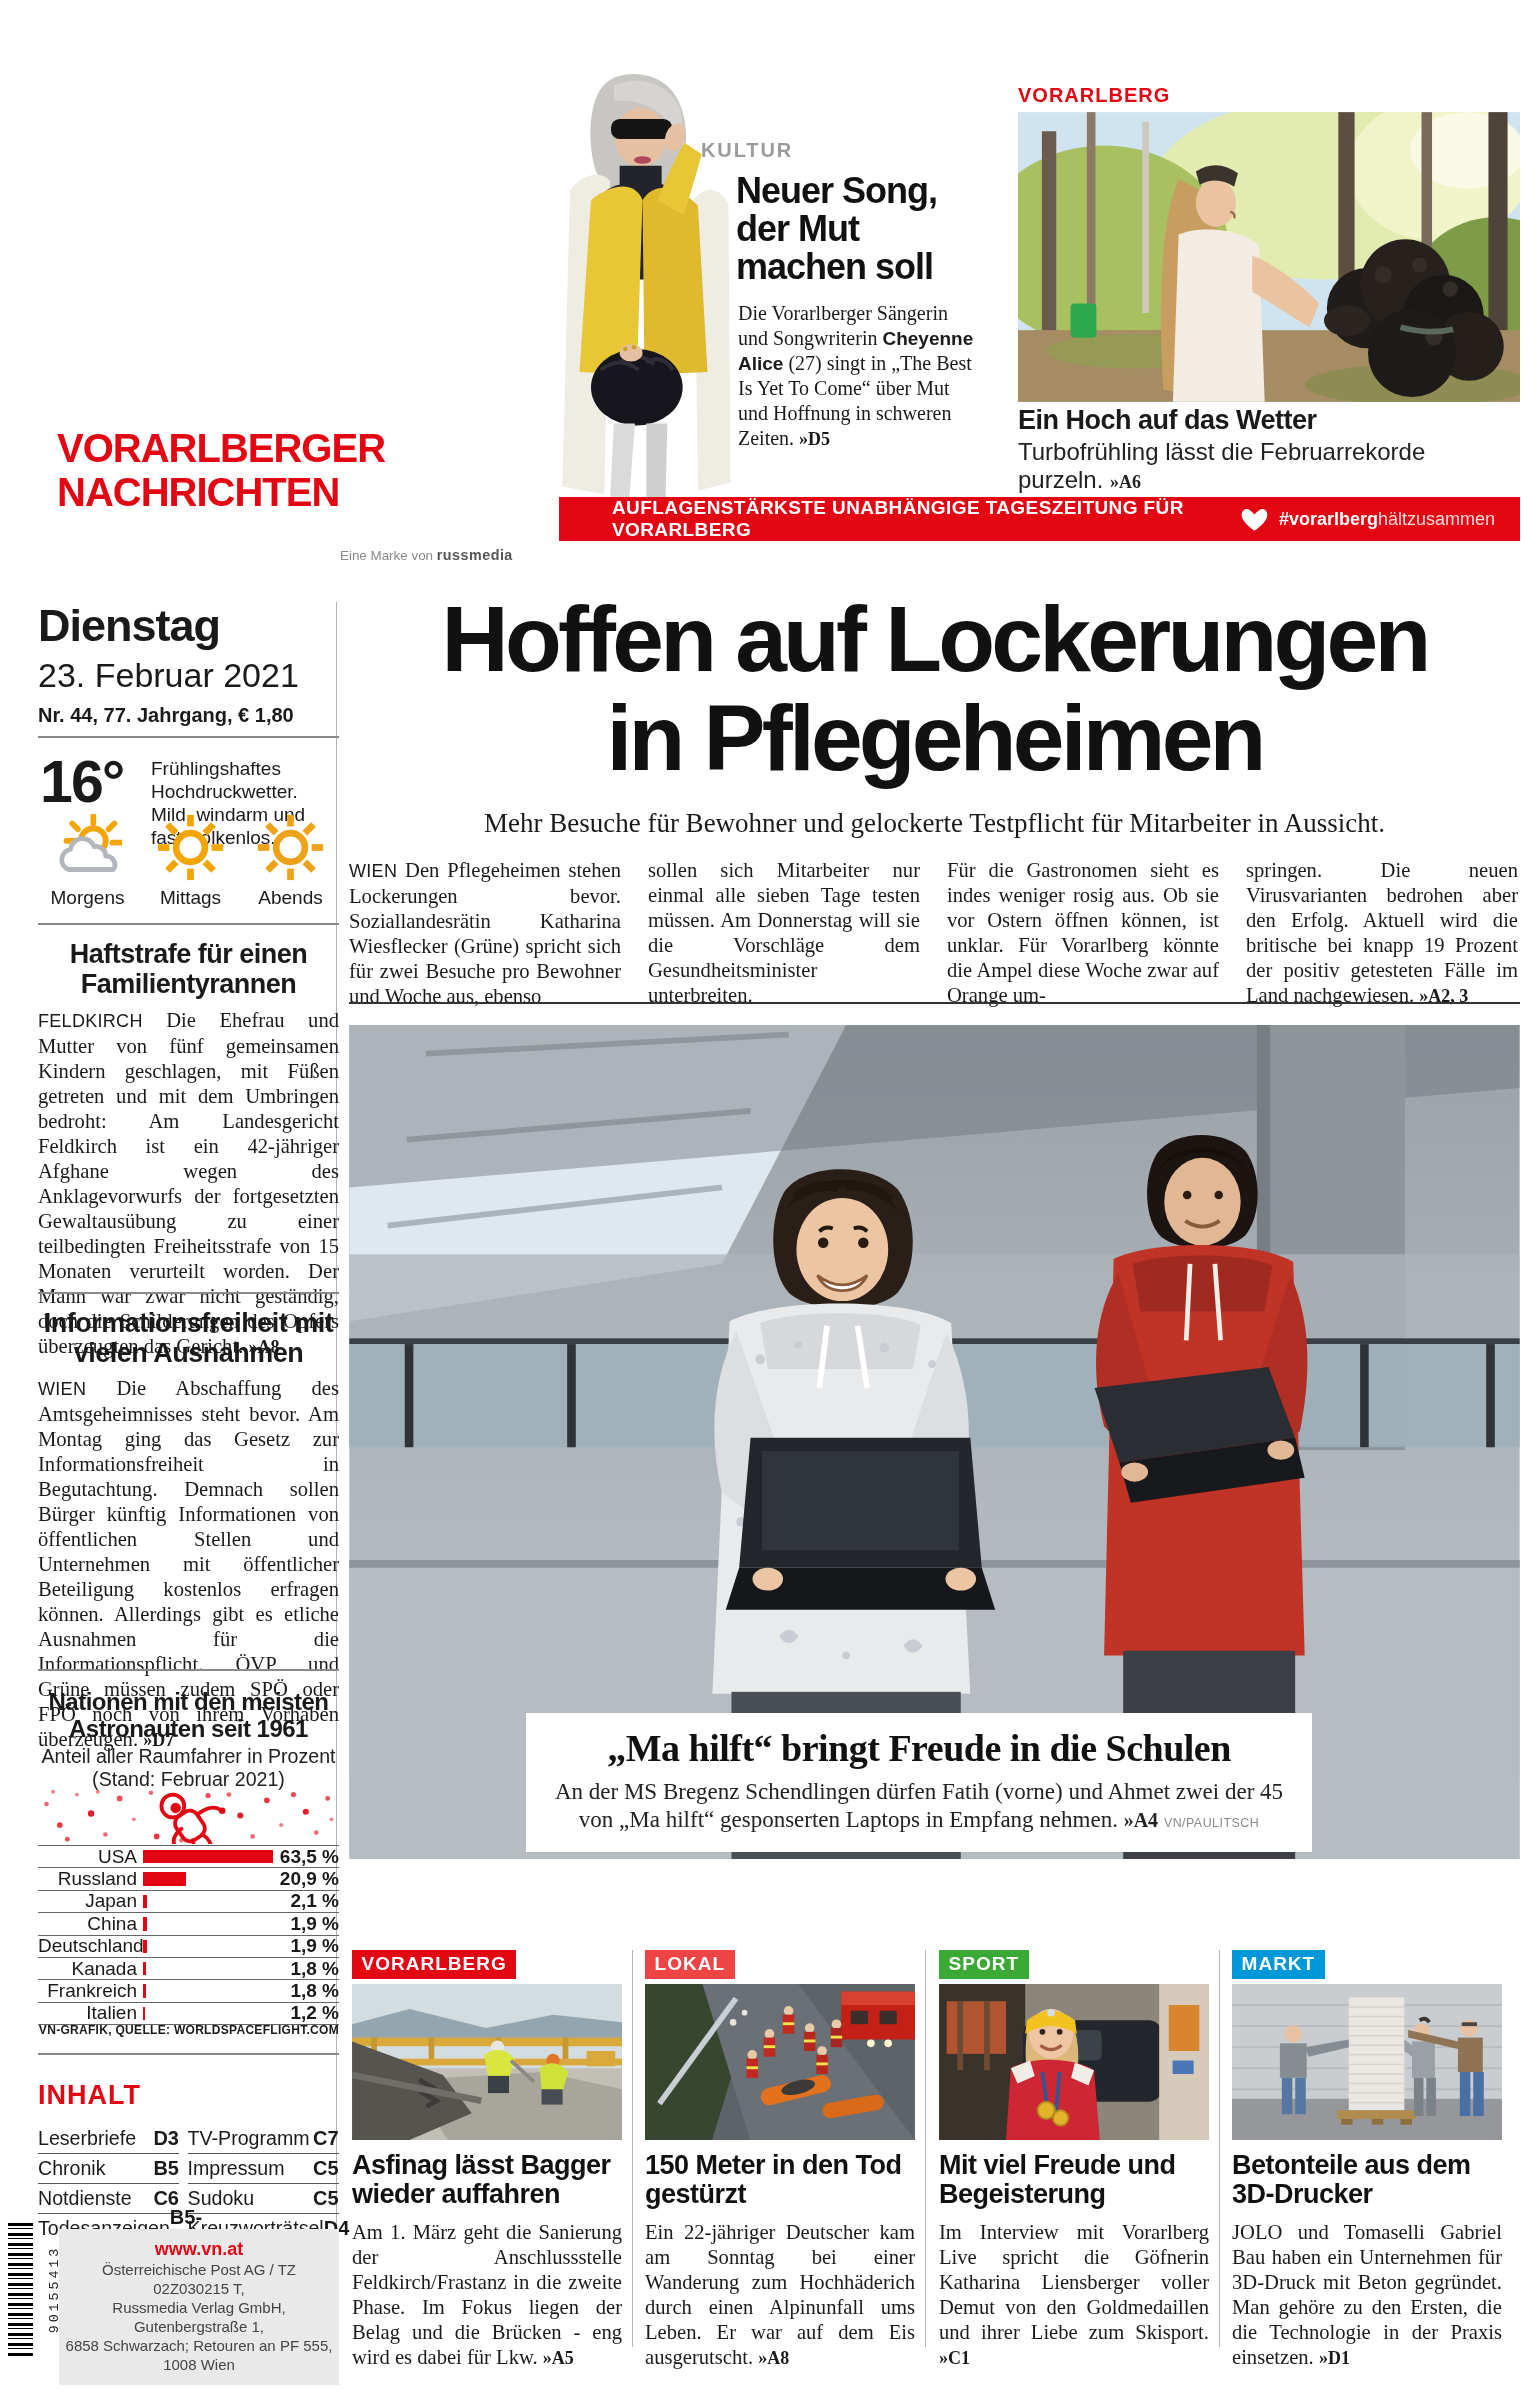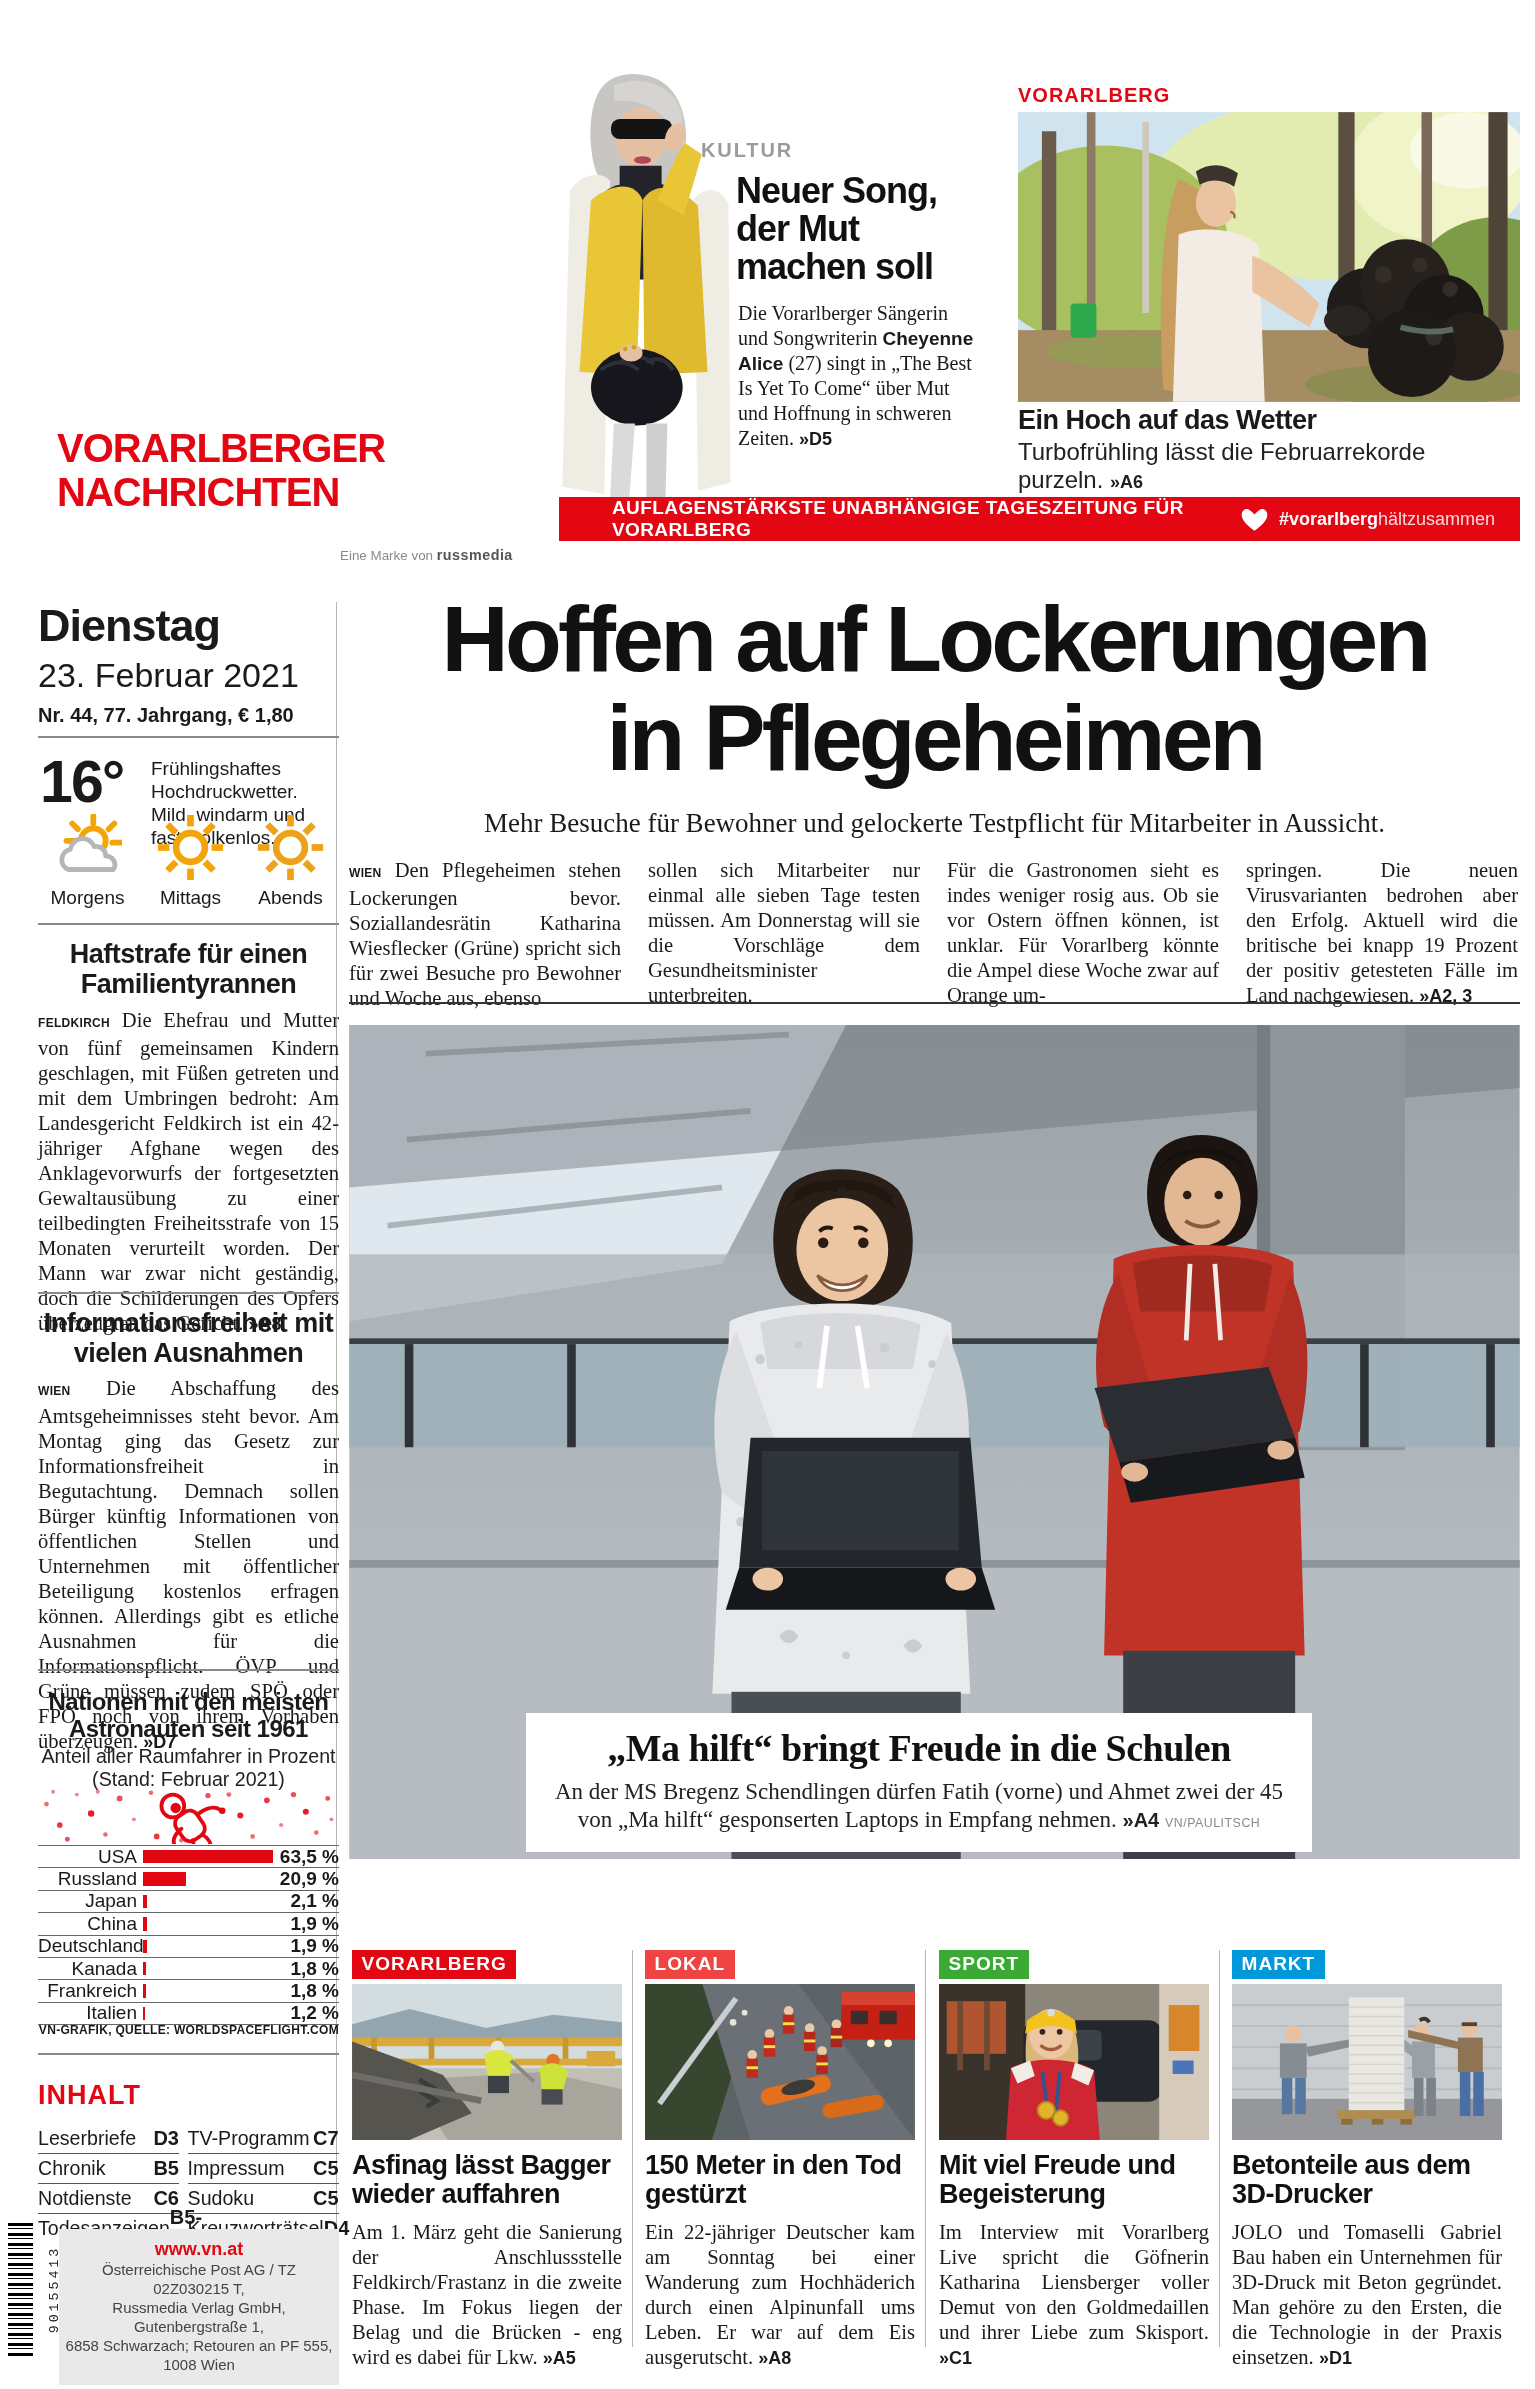--- a/index.html
+++ b/index.html
@@ -1,22 +1,22 @@
 <!DOCTYPE html>
 <html><head>
 <meta charset="utf-8">
 <style>
   html,body{margin:0;padding:0;background:#fff;}
   .page{position:relative;width:1535px;height:2390px;background:#fff;overflow:hidden;
         font-family:"Liberation Sans",sans-serif;color:#1a1a1a;}
   .abs{position:absolute;}
   .serif{font-family:"Liberation Serif",serif;}
   .just{text-align:justify;}
-  .loc{font-family:"Liberation Sans",sans-serif;font-weight:bold;font-size:12px;letter-spacing:0.3px;}
-  .ref{font-family:Liberation Sans, sans-serif;font-weight:bold;font-size:18px;white-space:nowrap;}
+  .loc{font-family:"Liberation Sans",sans-serif;font-weight:normal;font-size:18px;letter-spacing:0.3px;}
+  .ref{font-family:Liberation Serif, serif;font-weight:bold;font-size:18px;white-space:nowrap;}
   .rule{height:1.9px;background:#8a8a8a;}
   .vrule{width:1px;background:#b5b5b5;}
 
   
   .logo-square{left:38px;top:81px;width:478px;height:331px;background:#e30613;}
   .brand{left:57px;top:426px;font-size:40px;font-weight:800;color:#e30613;line-height:44px;letter-spacing:-1px;}
   .tagline{left:340px;top:547px;font-size:13.4px;color:#8a8a8a;}
   .tagline b{color:#555;font-size:14.3px;letter-spacing:0.5px;}
   .kultur-label{left:701px;top:139px;font-size:20px;font-weight:bold;color:#9b9b9a;letter-spacing:1.9px;}
   .kultur-head{left:736px;top:172px;width:239px;font-size:36px;font-weight:800;line-height:38px;letter-spacing:-1px;color:#111;}

